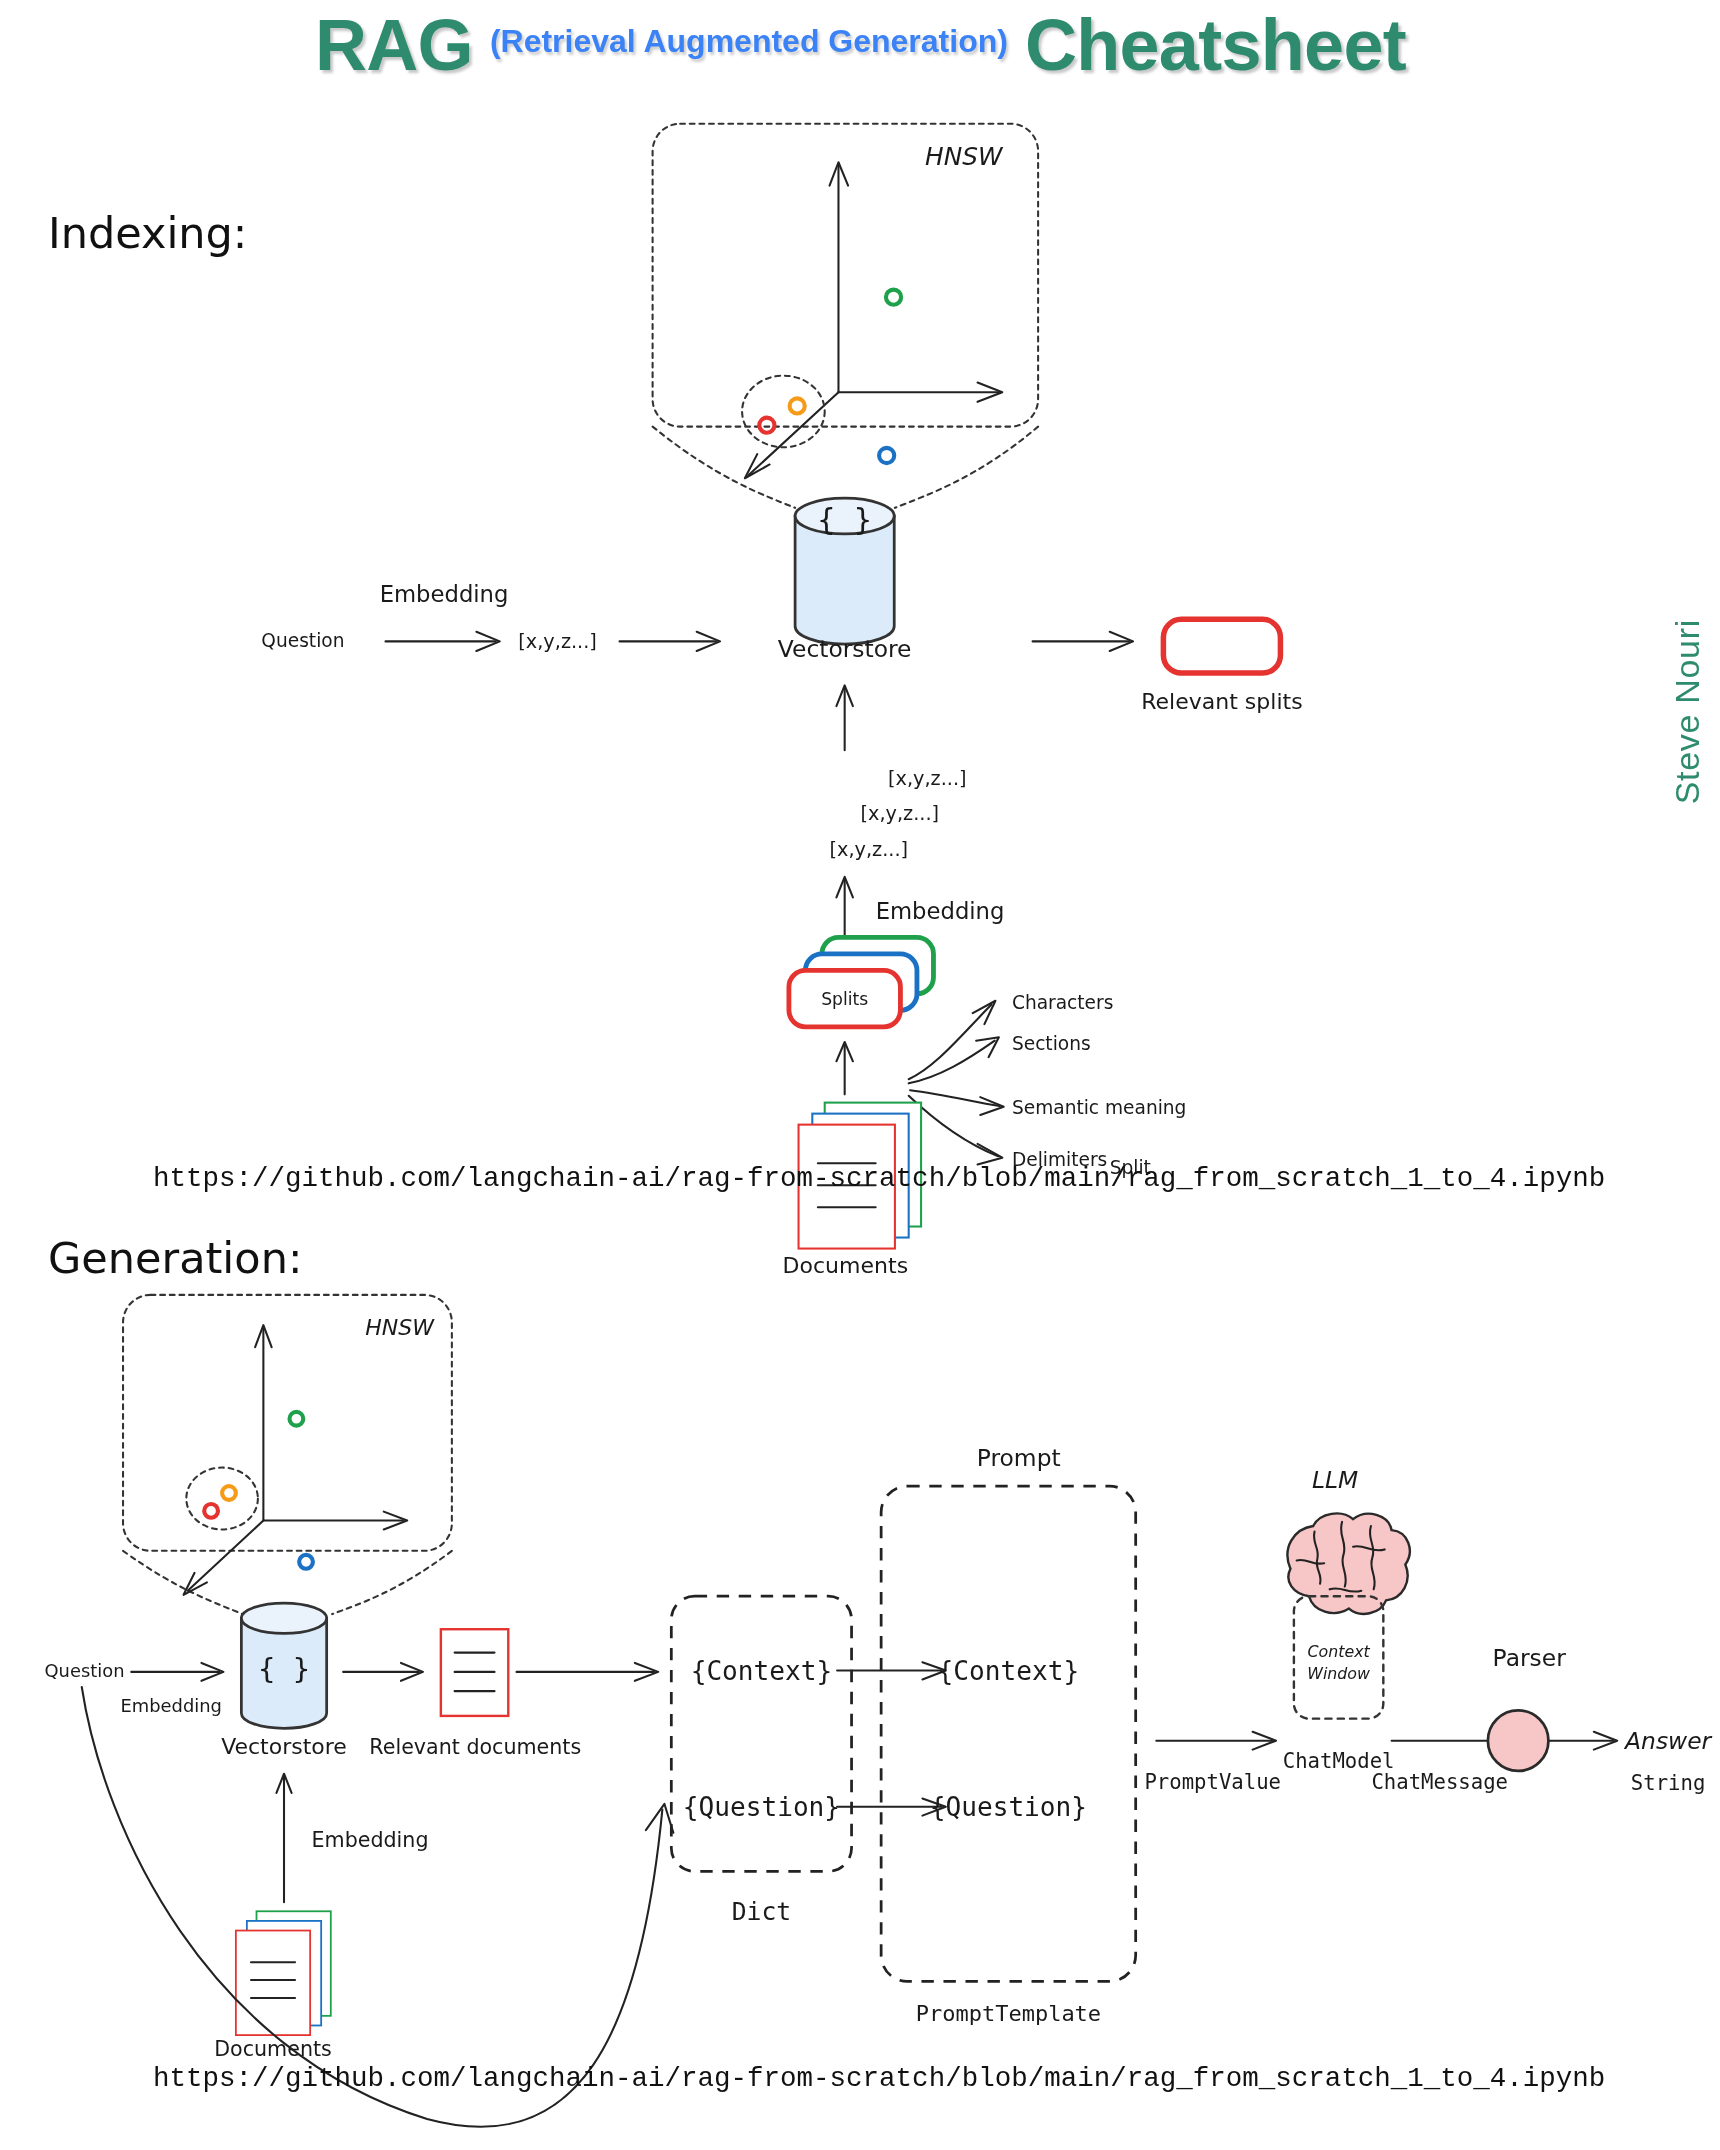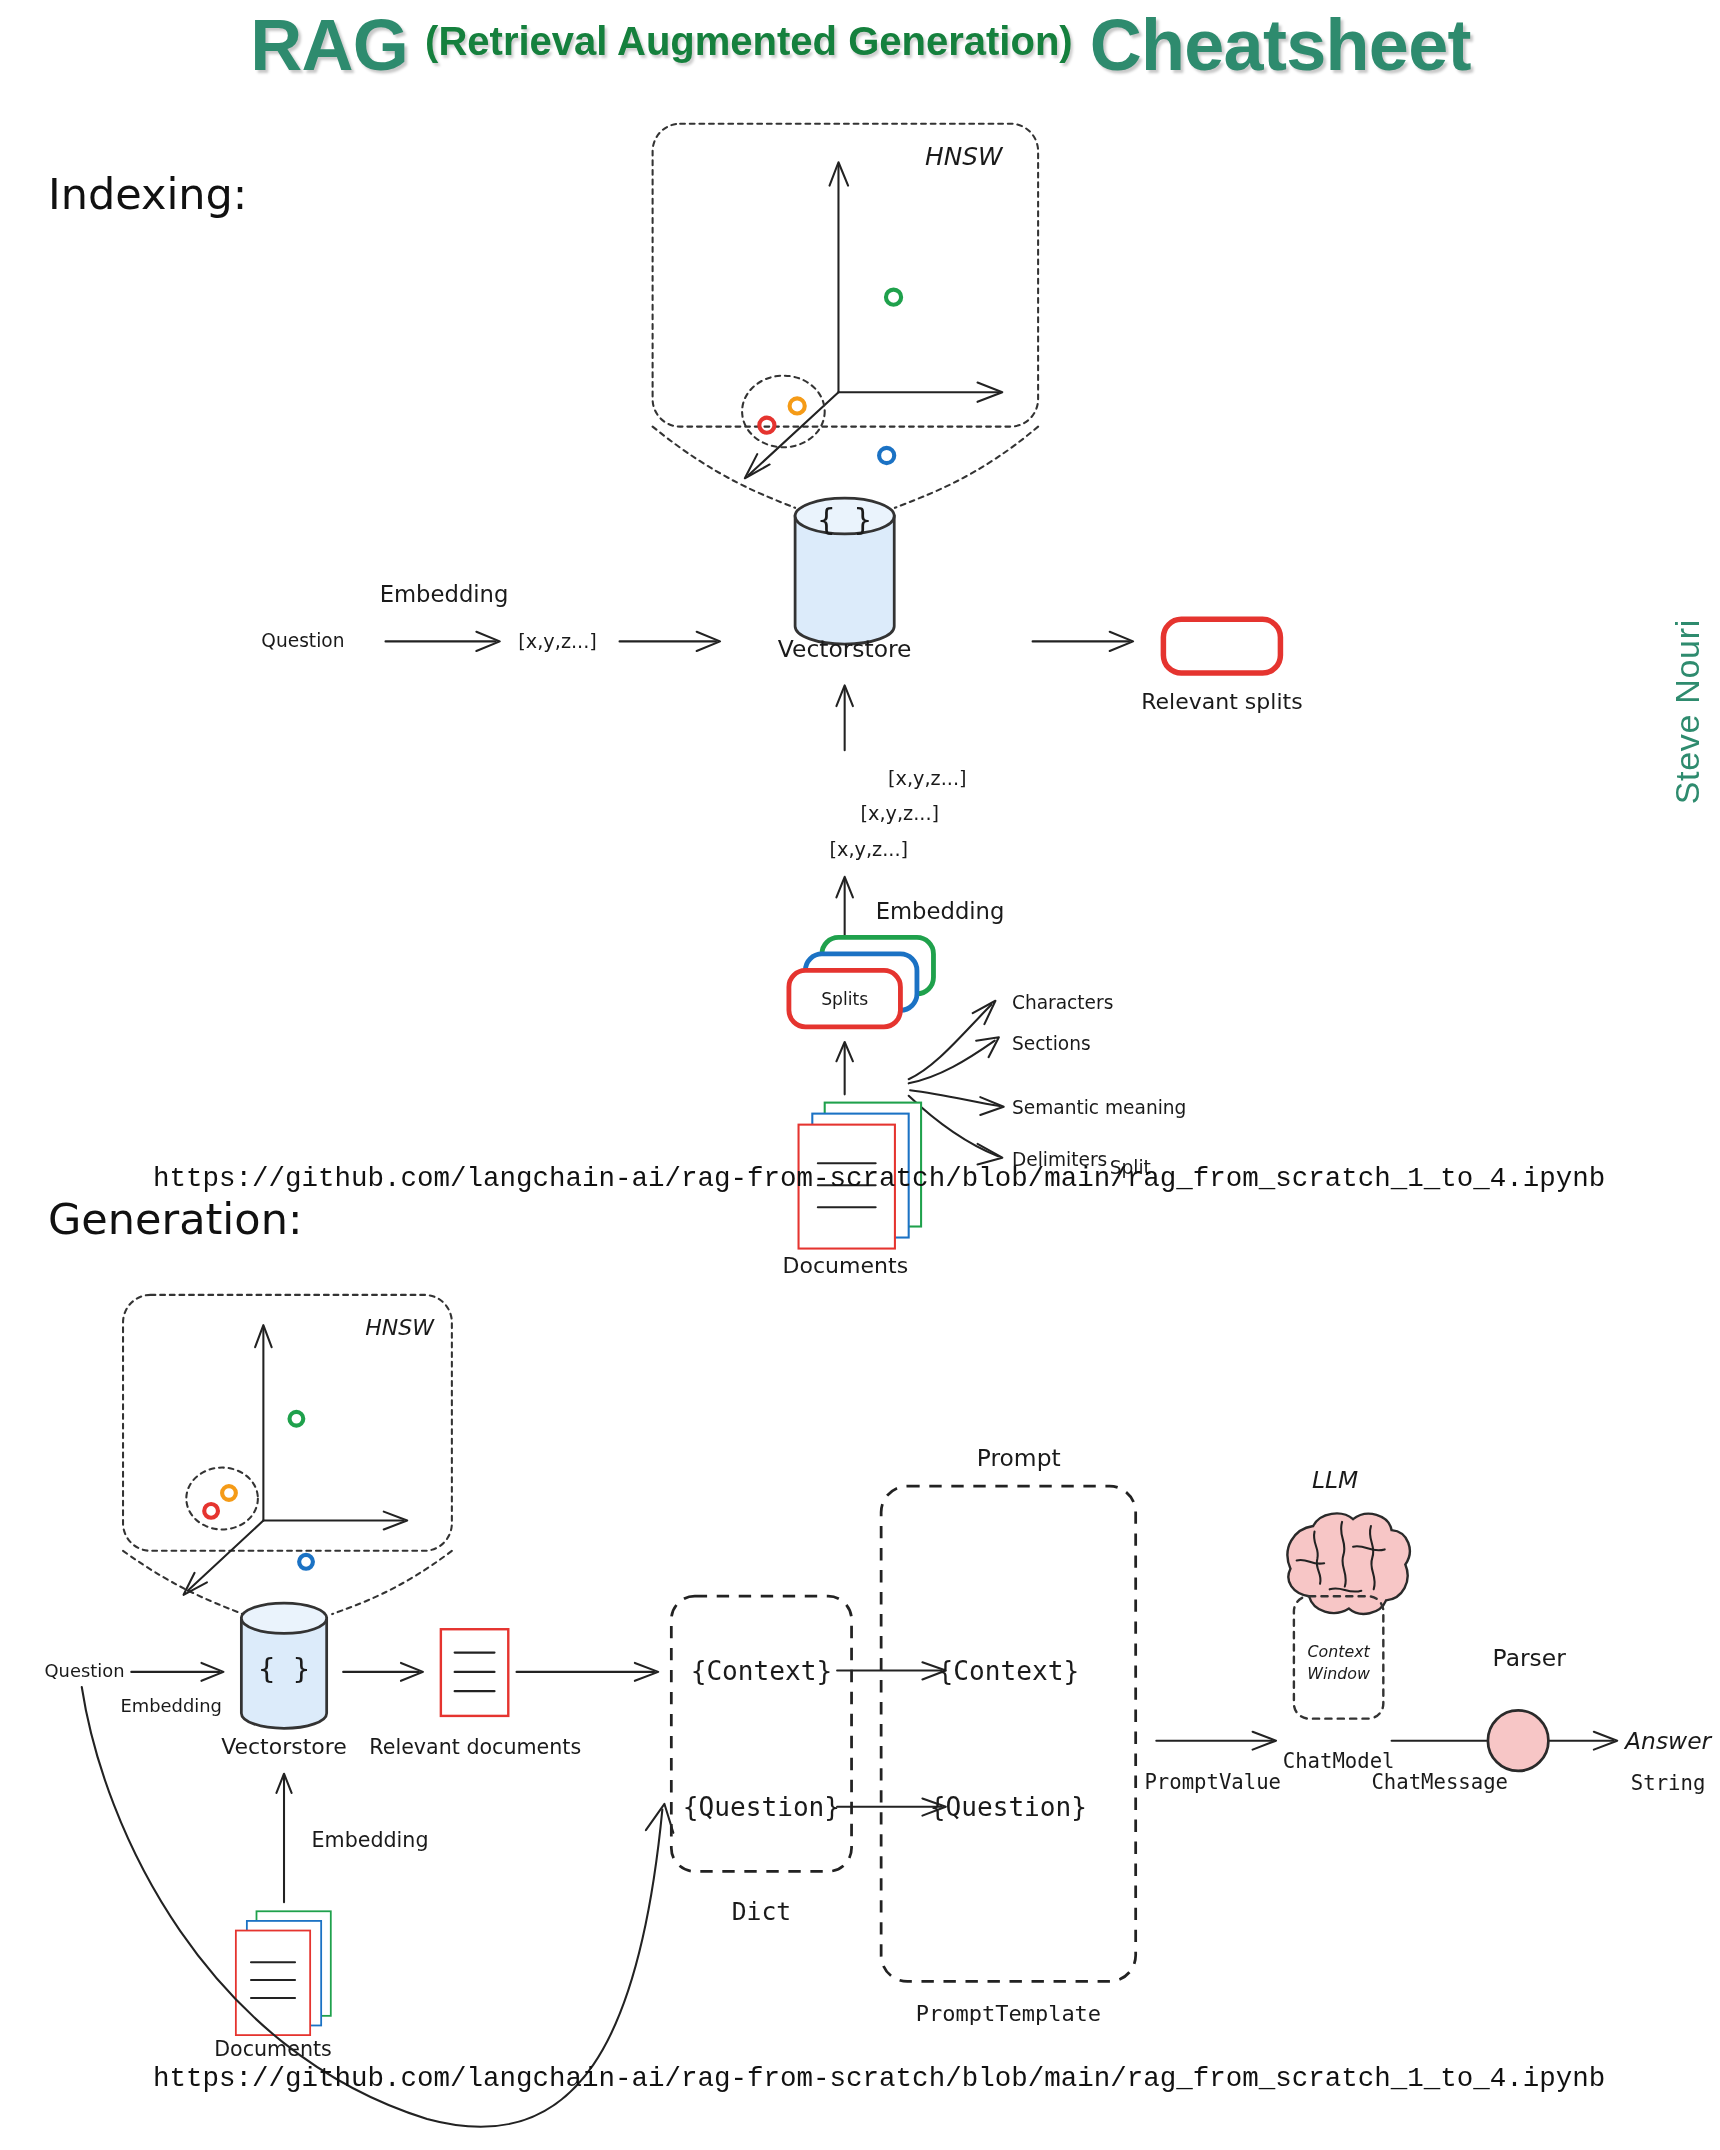--- a/index.html
+++ b/index.html
@@ -6,25 +6,25 @@
   body{width:1721px;height:2151px;position:relative;overflow:hidden;
        font-family:"Liberation Sans",sans-serif;color:#111;}
 
   .abs{position:absolute;}
 
   
   #title-bar{position:absolute;left:0;top:0;width:1721px;height:89px;
              display:flex;align-items:center;justify-content:center;gap:17px;}
   #title-bar .t-main{font-size:72px;font-weight:bold;color:#2E8B6E;
              letter-spacing:-0.7px;text-shadow:2.8px 3.4px 2.8px rgba(0,0,0,.22);line-height:1;}
-  #title-bar .t-sub{font-size:40px;font-weight:bold;color:#15803d;
+  #title-bar .t-sub{font-size:32px;font-weight:bold;color:#3b82f6;
              text-shadow:2.1px 2.8px 2.8px rgba(0,0,0,.20);line-height:1;padding-bottom:6.9px;}
 
   
-  .section-heading{font-size:43px;color:#111;font-family:"DejaVu Sans",sans-serif;}
+  .section-heading{font-size:43px;color:#111;font-family:"DejaVu Sans",sans-serif;margin-top:39px;}
 
   
   .url-caption{font-size:27.5px;color:#111;font-family:Liberation Mono, monospace;white-space:nowrap;}
 
   
   #watermark{right:5.5px;top:619px;width:48px;}
   #watermark span{display:block;writing-mode:vertical-rl;transform:rotate(180deg);
       font-size:34px;color:#2E8B6E;letter-spacing:0.7px;white-space:nowrap;}
 
   svg{overflow:visible;}

